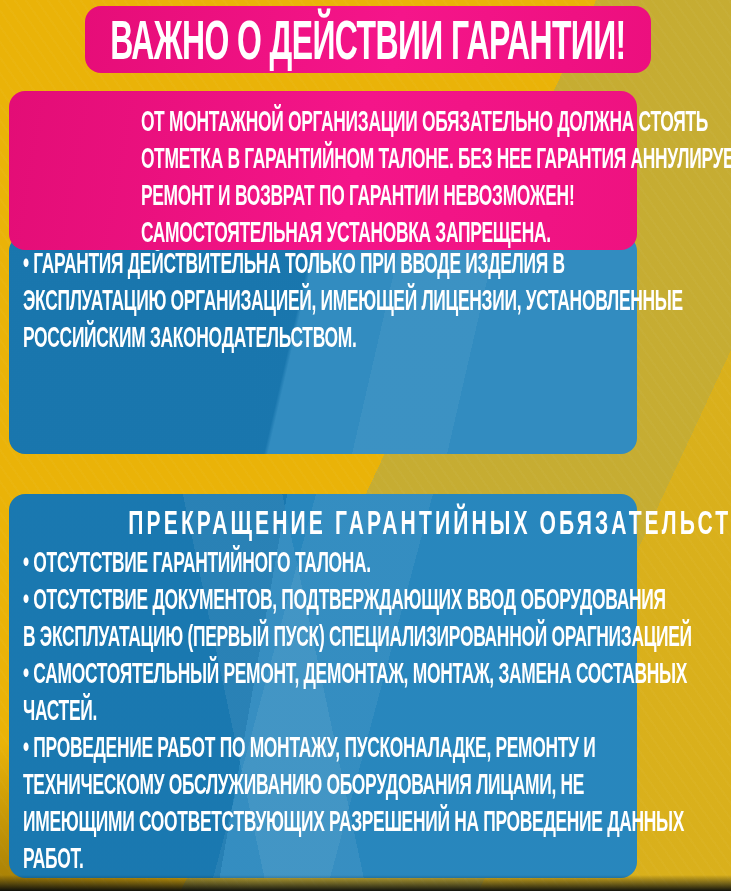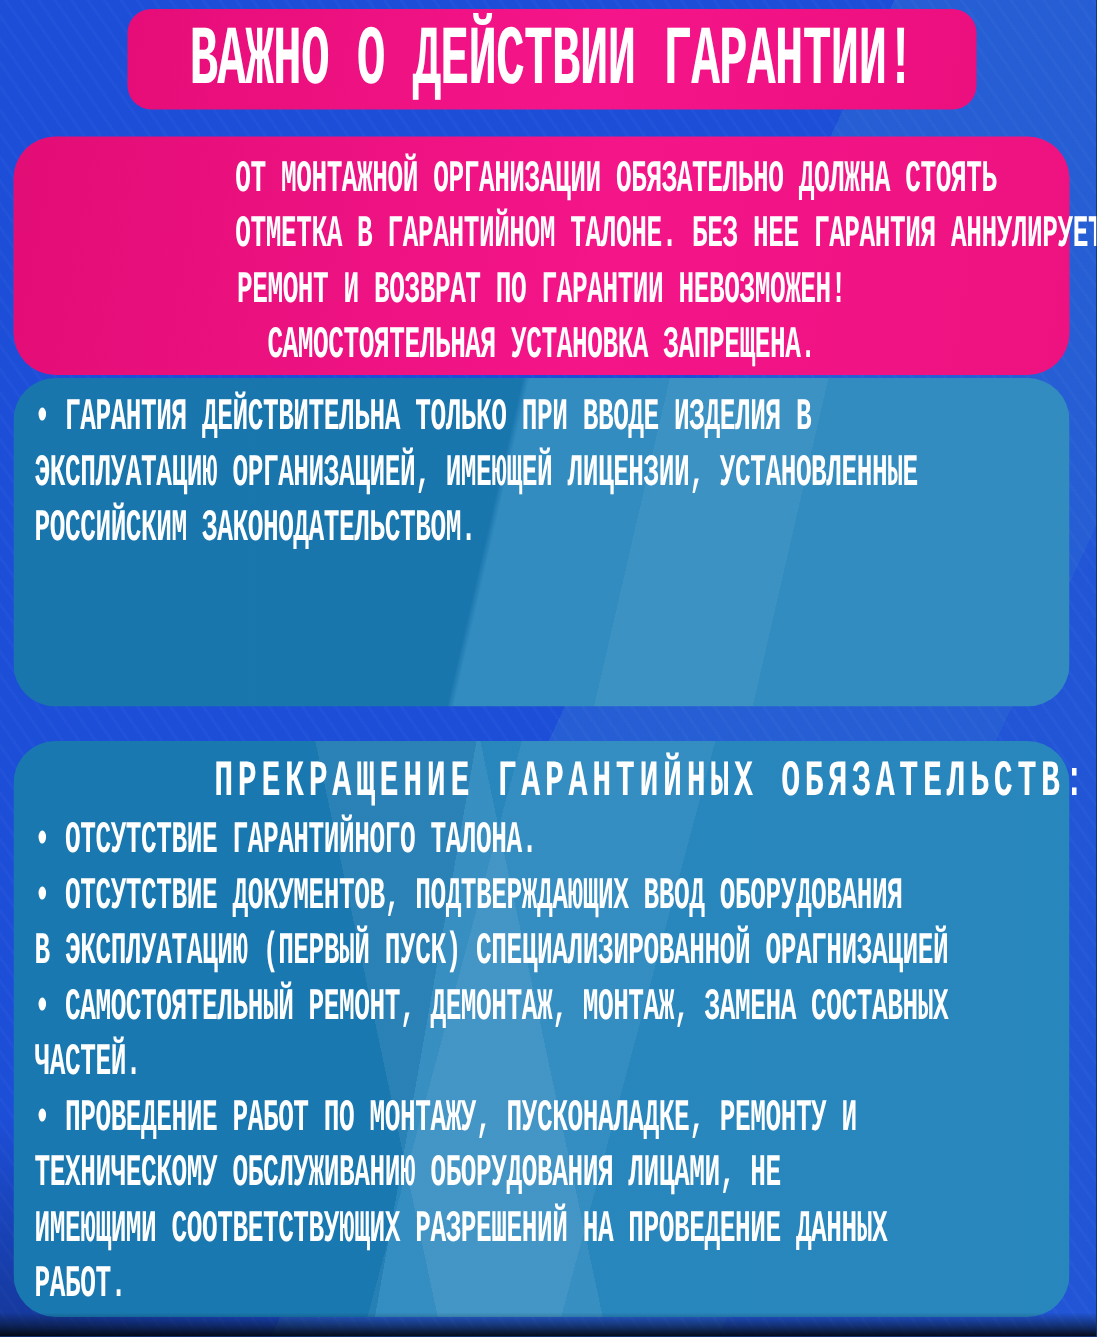--- a/index.html
+++ b/index.html
@@ -1,19 +1,19 @@
 <!DOCTYPE html>
 <html lang="ru"><head>
 <meta charset="utf-8">
 <style>
   html,body { margin:0; padding:0; background:#0b2438; }
   .screen {
     position:relative; width:731px; height:891px; overflow:hidden;
-    background:#1d4ed8;
-    font-family:Liberation Mono, monospace;
+    background:#eab308;
+    font-family:Liberation Sans, sans-serif;
     font-weight:bold; color:#ffffff;
     -webkit-font-smoothing:antialiased;
   }
   
   .bg-band {
     position:absolute; inset:0;
     background:linear-gradient(115deg,
       rgba(70,150,200,0) 52%,
       rgba(70,150,200,0.22) 52%, rgba(70,150,200,0.22) 78%,
       rgba(70,150,200,0.10) 78%);
@@ -36,28 +36,28 @@
     position:absolute; left:85px; top:6px; width:566px; height:67px; z-index:3;
     border-radius:16px;
     background:linear-gradient(100deg,#e60d78 0%,#f5158a 55%,#ec0f7e 100%);
     display:flex; align-items:center; justify-content:center;
   }
   .title-text {
     font-size:56px; letter-spacing:-1px; white-space:nowrap;
     transform:scaleX(0.57); transform-origin:50% 50%;
   }
   
-  .panel { position:absolute; left:9px; width:704px; border-radius:28px; box-sizing:border-box; }
+  .panel { position:absolute; left:9px; width:628px; border-radius:16px; box-sizing:border-box; }
   .panel-pink {
     top:91px; height:159px; z-index:2;
     background:linear-gradient(100deg,#e30d76 0%,#f41589 55%,#ee1280 100%);
     padding-top:11px; text-align:center;
   }
   .panel-blue1 {
-    top:252px; height:219px; z-index:1;
+    top:235px; height:219px; z-index:1;
     background-color:#1b7fb9;
     background-image:
       linear-gradient(103deg, transparent 58%, rgba(255,255,255,0.05) 58%, rgba(255,255,255,0.05) 72%, transparent 72%),
       linear-gradient(103deg, rgba(10,40,70,0.10) 0%, rgba(10,40,70,0.10) 45%, rgba(255,255,255,0.10) 45.6%, rgba(255,255,255,0.10) 100%);
     padding-top:9px;
   }
   .panel-blue2 {
     top:494px; height:384px; z-index:1;
     background-color:#1b7fb9;
     background-image:

